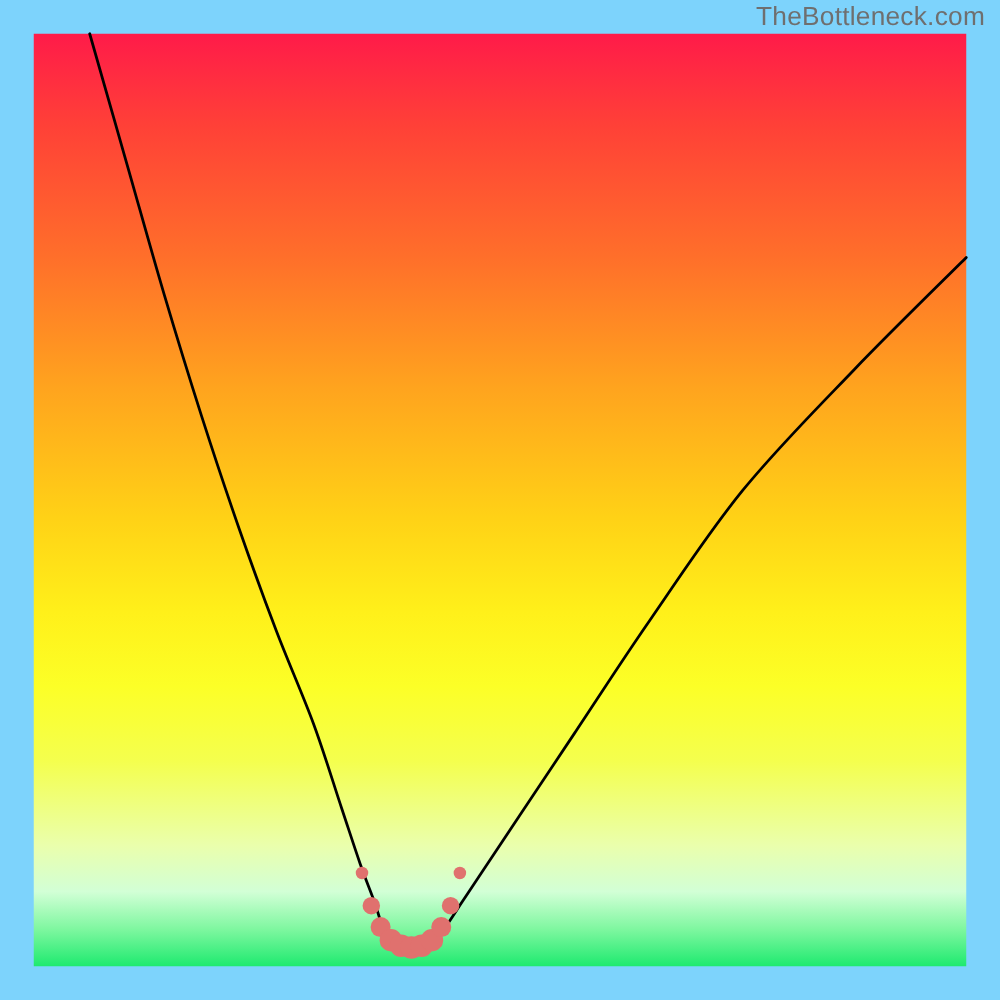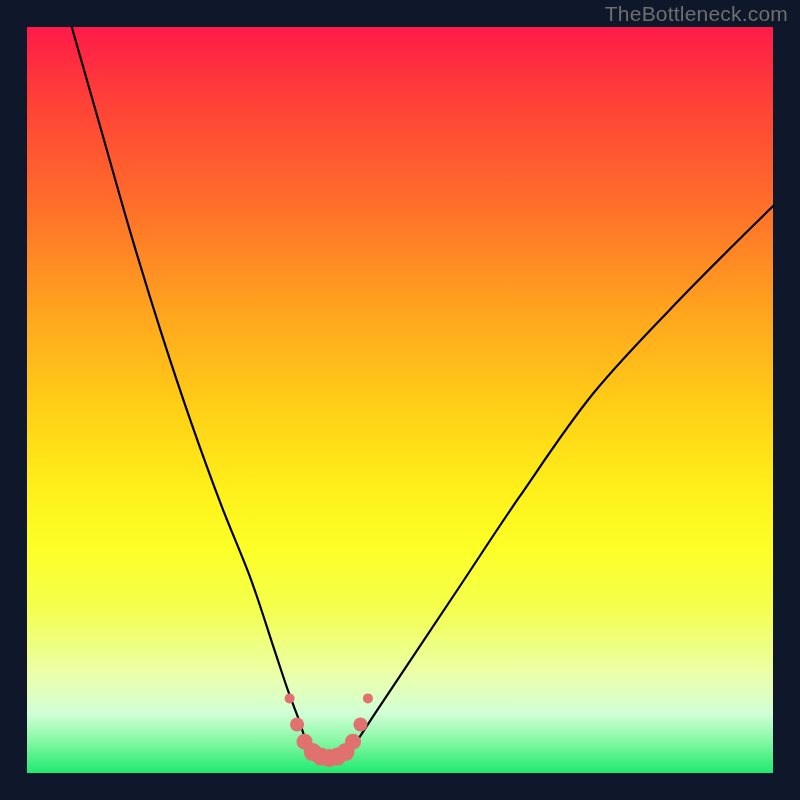--- a/index.html
+++ b/index.html
@@ -7,21 +7,21 @@
     padding: 0;
     width: 800px;
     height: 800px;
     overflow: hidden;
     font-family: Arial, Helvetica, sans-serif;
   }
   .frame {
     position: relative;
     width: 800px;
     height: 800px;
-    background: #0f172a;
+    background: #7dd3fc;
   }
   .watermark {
     position: absolute;
     top: 2px;
     right: 12px;
     color: #6f6f6f;
     font-size: 21px;
     font-weight: 500;
     letter-spacing: 0.2px;
     z-index: 20;

